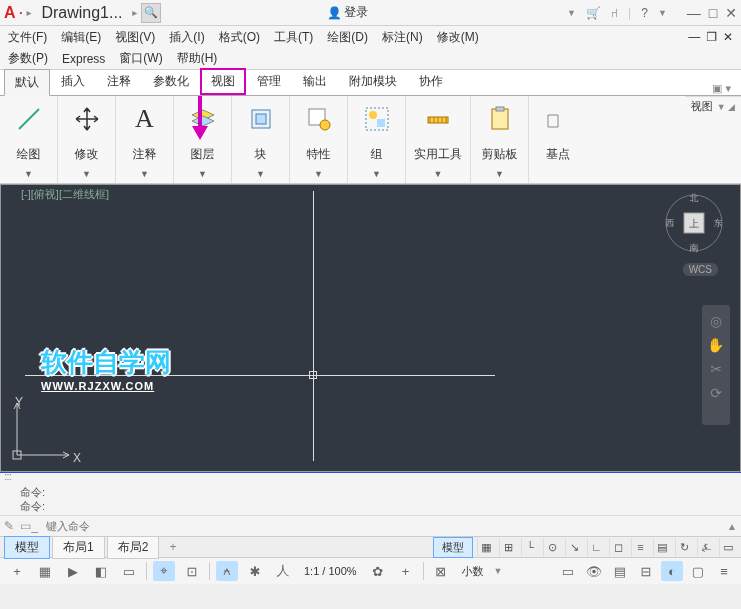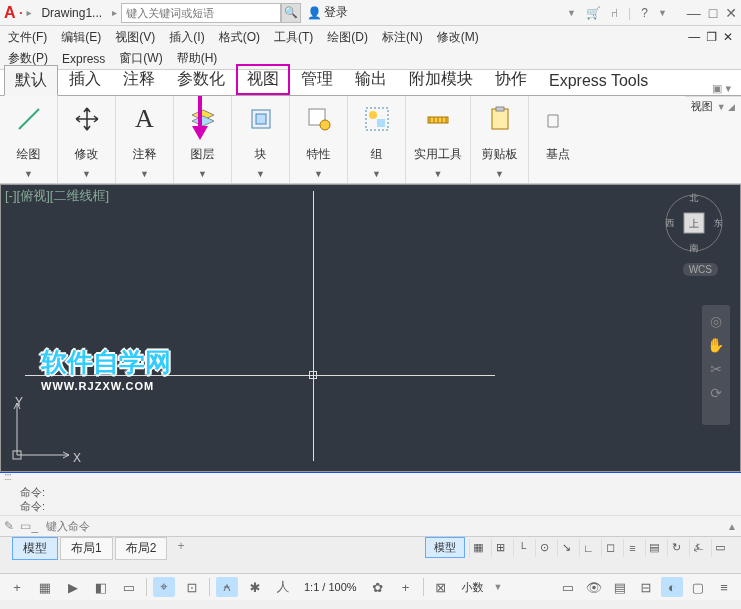--- a/index.html
+++ b/index.html
@@ -1,62 +1,62 @@
 <!DOCTYPE html>
 <html><head>
 <meta charset="utf-8">
 <style>
 * { margin: 0; padding: 0; box-sizing: border-box; font-family: "Microsoft YaHei", sans-serif; }
 body { width: 741px; height: 609px; background: #f0f0f0; overflow: hidden; font-size: 12px; color: #333; }
 
 .titlebar { height: 26px; background: #f5f5f5; display: flex; align-items: center; padding: 0 4px; border-bottom: 1px solid #d0d0d0; }
 .titlebar .logo { color: #d22; font-weight: bold; font-size: 16px; margin-right: 4px; }
 .titlebar .arrow { color: #888; font-size: 10px; margin: 0 4px; }
-.titlebar .filename { font-size: 12px; margin: 7px 6px; }
+.titlebar .filename { font-size: 16px; margin: 7px 6px; }
 .titlebar .search { flex: 0 0 180px; display: flex; }
 .titlebar .search input { width: 160px; height: 20px; border: 1px solid #bbb; padding: 0 4px; font-size: 11px; }
 .titlebar .search-btn { width: 20px; height: 20px; background: #ddd; border: 1px solid #bbb; display: flex; align-items: center; justify-content: center; font-size: 11px; }
 .titlebar .login { margin-left: 6px; display: flex; align-items: center; gap: 2px; }
 .titlebar .right-icons { margin-left: auto; display: flex; align-items: center; gap: 10px; color: #666; }
 .titlebar .win-controls { display: flex; gap: 8px; margin-left: 10px; font-size: 14px; }
 
 .menubar { height: 22px; background: #f5f5f5; display: flex; align-items: center; padding: 0 8px; gap: 14px; font-size: 12px; position: relative; }
 .menubar .right-win { margin-left: auto; display: flex; gap: 6px; font-size: 12px; }
 .menubar2 { height: 22px; background: #f5f5f5; display: flex; align-items: center; padding: 0 8px; gap: 14px; font-size: 12px; border-bottom: 1px solid #d0d0d0; }
 
 .tabbar { height: 26px; background: #fff; display: flex; align-items: flex-end; border-bottom: 1px solid #aaa; padding-left: 4px; gap: 0; }
-.tabbar .tab { padding: 4px 10px; font-size: 16px; border: 1px solid transparent; cursor: pointer; }
+.tabbar .tab { padding: 4px 10px; font-size: 12px; border: 1px solid transparent; cursor: pointer; font-family: Liberation Serif, serif; }
 .tabbar .tab.active { background: #f5f5f5; border: 1px solid #aaa; border-bottom: 1px solid #f5f5f5; margin-bottom: -1px; }
 .tabbar .tab.highlight { border: 2px solid #d400b8; padding: 3px 9px; }
 
 .ribbon { height: 88px; background: #f7f7f7; display: flex; border-bottom: 1px solid #ccc; }
 .ribbon .panel { border-right: 1px solid #ddd; display: flex; flex-direction: column; align-items: center; padding: 4px 8px 0; min-width: 58px; }
 .ribbon .panel .icon-area { height: 38px; display: flex; align-items: center; justify-content: center; font-size: 24px; color: #555; }
 .ribbon .panel .label { font-size: 12px; margin-top: 8px; }
 .ribbon .panel .drop { font-size: 9px; color: #666; margin-top: 6px; }
 
 .canvas { height: 288px; background: #323842; position: relative; border: 1px solid #999; }
-.canvas .caption { position: absolute; top: 2px; left: 4px; color: #8a9; font-size: 13px; }
+.canvas .caption { position: absolute; top: 2px; left: 20px; color: #8a9; font-size: 11px; }
 .canvas .cross-h { position: absolute; top: 190px; left: 24px; width: 470px; height: 1px; background: #ddd; }
 .canvas .cross-v { position: absolute; top: 6px; left: 312px; width: 1px; height: 270px; background: #ddd; }
 .canvas .cursor-box { position: absolute; top: 186px; left: 308px; width: 8px; height: 8px; border: 1px solid #ddd; }
 .canvas .watermark { position: absolute; top: 160px; left: 40px; font-size: 26px; font-weight: bold; color: #3cf; text-shadow: 2px 0 #fff, -2px 0 #fff, 0 2px #fff, 0 -2px #fff, 1px 1px #fff, -1px -1px #fff; }
-.canvas .watermark .sub { font-size: 11px; display: block; color: #fff; text-shadow: none; letter-spacing: 1px; }
+.canvas .watermark .sub { font-size: 11px; display: block; color: #fff; text-shadow: none; letter-spacing: 1px; text-decoration: underline; }
 .canvas .wcs { position: absolute; top: 78px; right: 22px; font-size: 10px; color: #aaa; background: #4a4f58; padding: 1px 6px; border-radius: 6px; }
 .canvas .navbar { position: absolute; top: 120px; right: 10px; width: 28px; height: 120px; background: #4a4f58; border-radius: 3px; display: flex; flex-direction: column; align-items: center; gap: 8px; padding-top: 8px; }
 .canvas .navbar .nb { color: #888; font-size: 14px; }
 
 .cmdline { background: #f3f3f3; border-top: 1px solid #1d4ed8; }
 .cmd-history { padding: 2px 20px; font-size: 11px; color: #555; line-height: 14px; border-bottom: 1px solid #ddd; }
 .cmd-input-row { display: flex; align-items: center; padding: 2px 4px; gap: 6px; }
 .cmd-input-row input { flex: 1; border: none; background: transparent; font-size: 11px; padding: 2px; }
 .cmd-grip { position: relative; height: 10px; }
 .cmd-grip::before { content: "::::"; position: absolute; left: 4px; top: -2px; color: #999; font-size: 10px; letter-spacing: -1px; }
 
-.tabs-bottom { height: 38px; background: #eee; display: flex; align-items: flex-start; padding: 0 12px; gap: 2px; border-top: 1px solid #ccc; border-bottom: 1px solid #ccc; }
+.tabs-bottom { height: 22px; background: #eee; display: flex; align-items: center; padding: 0 4px; gap: 2px; border-top: 1px solid #ccc; border-bottom: 1px solid #ccc; }
 .tabs-bottom .btab { padding: 2px 10px; font-size: 12px; background: #f8f8f8; border: 1px solid #ccc; }
 .tabs-bottom .btab.active { background: #d8ecff; border-color: #6af; }
 .tabs-bottom .plus { padding: 2px 8px; color: #888; }
 .tabs-bottom .right-group { margin-left: auto; display: flex; align-items: center; gap: 4px; font-size: 11px; }
 .tabs-bottom .sb { width: 18px; height: 18px; display: flex; align-items: center; justify-content: center; color: #555; border-left: 1px solid #ddd; }
 
 .statusbar { height: 26px; background: #f5f5f5; display: flex; align-items: center; padding: 0 6px; gap: 6px; }
 .statusbar .sbtn { width: 22px; height: 20px; display: flex; align-items: center; justify-content: center; color: #666; font-size: 13px; border-radius: 2px; }
 .statusbar .sbtn.on { background: #bde0ff; }
 .statusbar .txt { font-size: 11px; padding: 0 4px; text-align: right; }
@@ -68,21 +68,20 @@
 </head>
 <body>
 
 <div class="titlebar">
   <span class="logo">A</span>
   <span style="color:#d22;font-size:8px;">•</span>
   <span class="arrow">▸</span>
   <span class="filename">Drawing1...</span>
   <span class="arrow">▸</span>
   <div class="search">
-    <input placeholder="键入关键词或短语" style="">
     <div class="search-btn">🔍</div>
   </div>
   <div class="login">
     <span>👤</span>
     <span>登录</span>
   </div>
   <div class="right-icons">
     <span style="font-size:9px;color:#888;">▼</span>
     <span>🛒</span>
     <span>⑁</span>
@@ -124,21 +123,20 @@
 <div class="tabbar" style="position:relative;">
   <div class="tab active">默认</div>
   <div class="tab">插入</div>
   <div class="tab">注释</div>
   <div class="tab">参数化</div>
   <div class="tab highlight">视图</div>
   <div class="tab">管理</div>
   <div class="tab">输出</div>
   <div class="tab">附加模块</div>
   <div class="tab">协作</div>
-  <div class="tab">Express Tools</div>
   <span style="margin-left:auto;margin-right:10px;color:#888;font-size:11px;">▣ ▾</span>
 </div>
 
 <svg style="position:absolute;top:96px;left:186px;z-index:10;" width="30" height="48">
   <path d="M14 0 L14 38" stroke="#d400b8" stroke-width="4" fill="none"></path>
   <path d="M6 30 L14 44 L22 30 Z" fill="#d400b8"></path>
 </svg>
 
 <div class="ribbon">
   <div class="panel">

